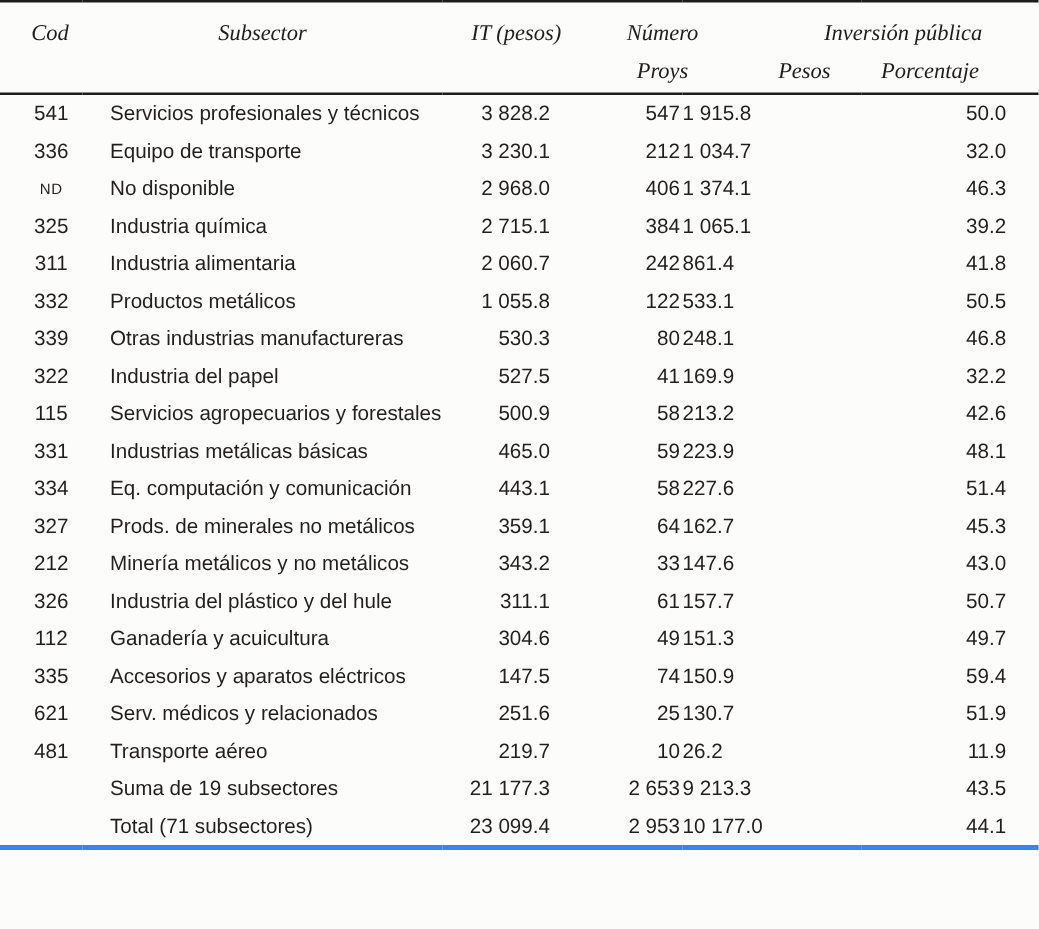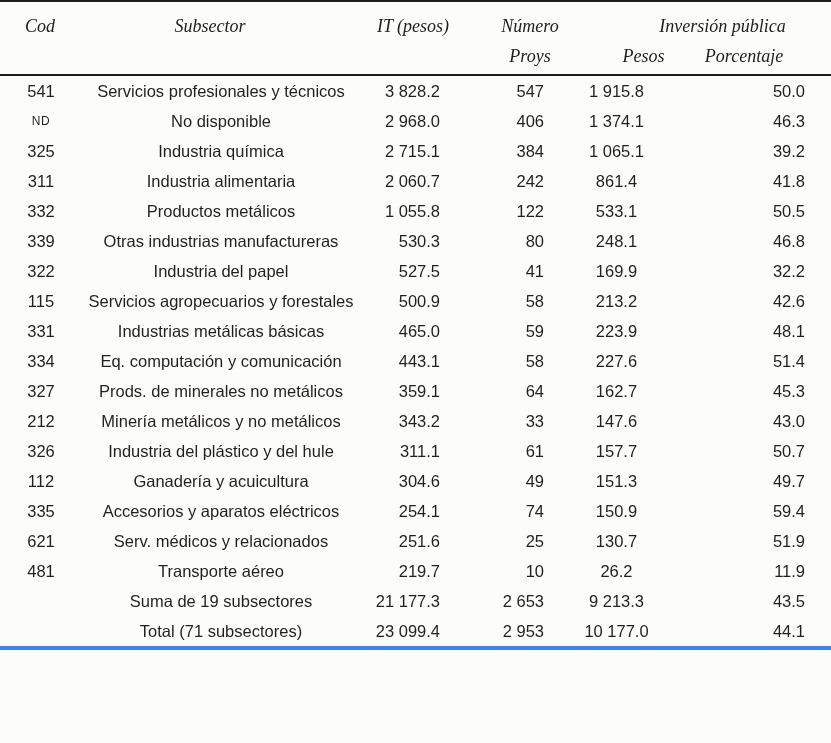--- a/index.html
+++ b/index.html
@@ -55,24 +55,24 @@
     height: 30px;
     padding: 0;
     font-size: 16.5px;
     line-height: 30px;
     white-space: nowrap;
     overflow: hidden;
     vertical-align: middle;
     color: #231f20;
   }
   td.col-cod   { text-align: center; padding-left: 16px; }
-  td.col-sub   { text-align: center;  padding-left: 22px; }
+  td.col-sub   { text-align: left;  padding-left: 22px; }
   td.col-it    { text-align: right; padding-right: 4px; }
   td.col-proys { text-align: right; padding-right: 2px; margin-top: 32px; }
-  td.col-pesos { text-align: center; padding-right: 2px; }
+  td.col-pesos { text-align: left; padding-right: 2px; }
   td.col-pct   { text-align: right; padding-right: 26px; }
   td.cod-small { font-size: 12px; letter-spacing: 0.5px; }
 </style>
 </head>
 <body>
 
 <div class="page">
   <table class="tbl">
     <colgroup>
       <col class="c-cod">
@@ -102,20 +102,28 @@
     <tbody id="tbody">
         <tr>
           <td class="col-cod">541</td>
           <td class="col-sub">Servicios profesionales y técnicos</td>
           <td class="col-it">3 828.2</td>
           <td class="col-proys">547</td>
           <td class="col-pesos">1 915.8</td>
           <td class="col-pct">50.0</td>
         </tr>
         <tr>
+          <td class="col-cod">336</td>
+          <td class="col-sub">Equipo de transporte</td>
+          <td class="col-it">3 230.1</td>
+          <td class="col-proys">212</td>
+          <td class="col-pesos">1 034.7</td>
+          <td class="col-pct">32.0</td>
+        </tr>
+        <tr>
           <td class="col-cod cod-small">ND</td>
           <td class="col-sub">No disponible</td>
           <td class="col-it">2 968.0</td>
           <td class="col-proys">406</td>
           <td class="col-pesos">1 374.1</td>
           <td class="col-pct">46.3</td>
         </tr>
         <tr>
           <td class="col-cod">325</td>
           <td class="col-sub">Industria química</td>
@@ -208,21 +216,21 @@
           <td class="col-cod">112</td>
           <td class="col-sub">Ganadería y acuicultura</td>
           <td class="col-it">304.6</td>
           <td class="col-proys">49</td>
           <td class="col-pesos">151.3</td>
           <td class="col-pct">49.7</td>
         </tr>
         <tr>
           <td class="col-cod">335</td>
           <td class="col-sub">Accesorios y aparatos eléctricos</td>
-          <td class="col-it">254.1</td>
+          <td class="col-it">147.5</td>
           <td class="col-proys">74</td>
           <td class="col-pesos">150.9</td>
           <td class="col-pct">59.4</td>
         </tr>
         <tr>
           <td class="col-cod">621</td>
           <td class="col-sub">Serv. médicos y relacionados</td>
           <td class="col-it">251.6</td>
           <td class="col-proys">25</td>
           <td class="col-pesos">130.7</td>

